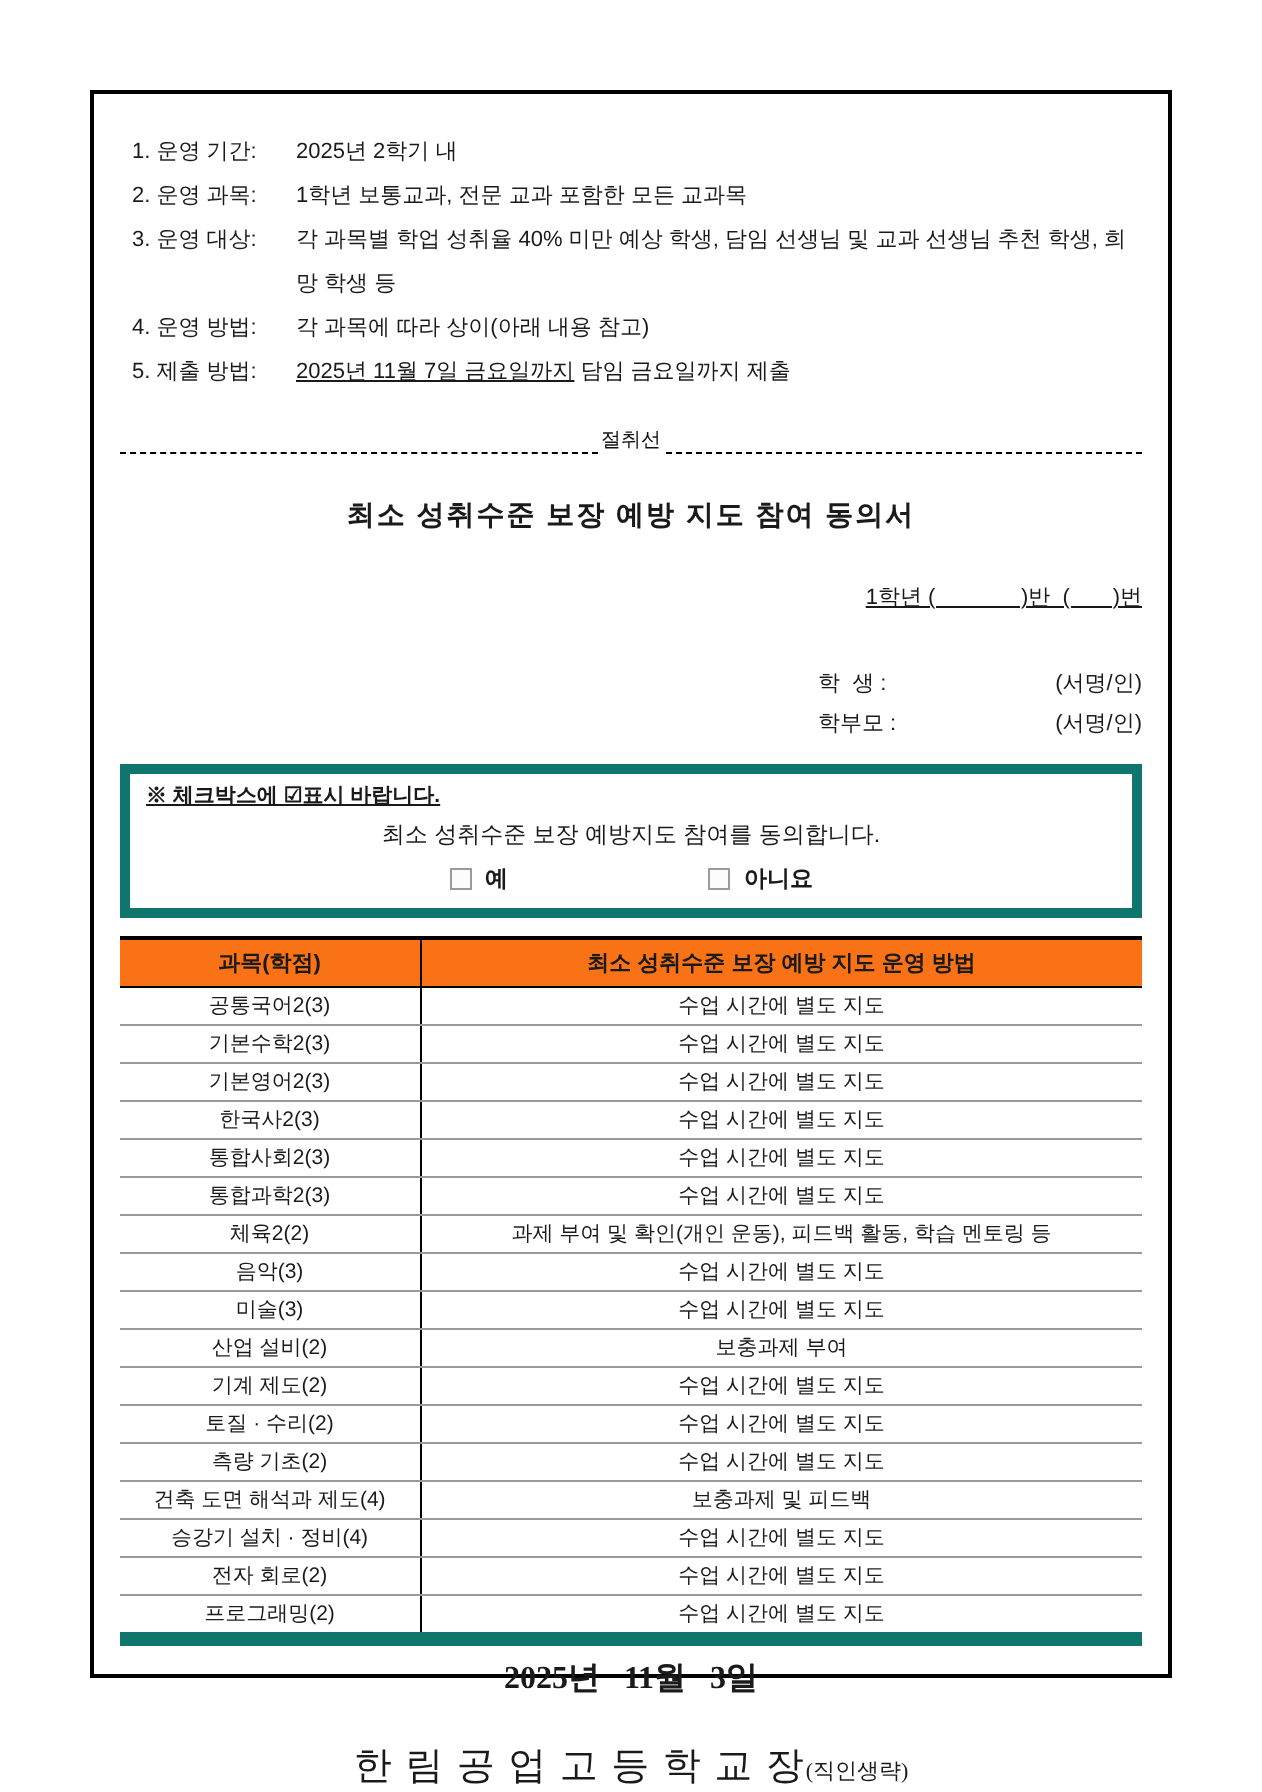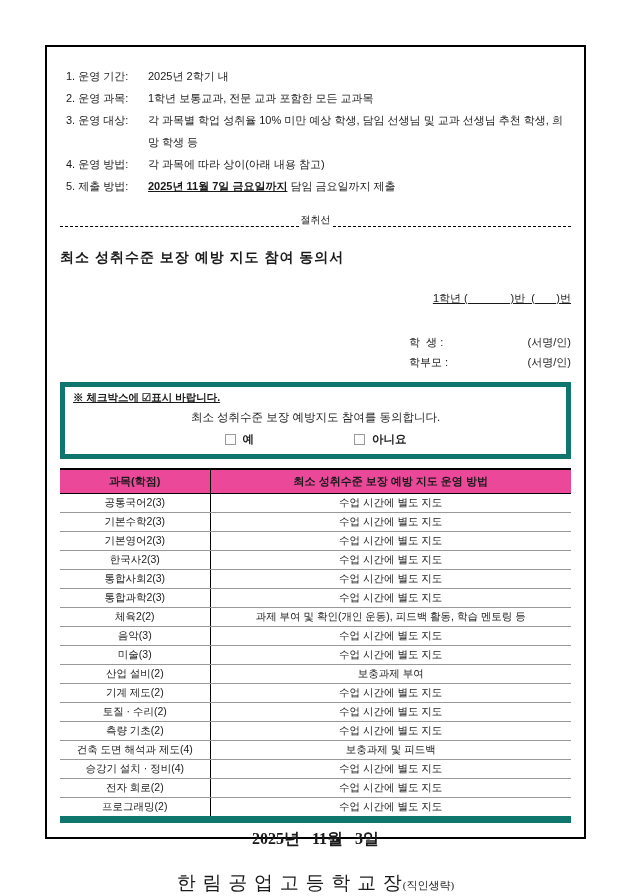--- a/index.html
+++ b/index.html
@@ -11,47 +11,47 @@
   }
   .frame {
     position:absolute; left:45px; top:45px; width:541px; height:794px;
     border:2px solid #000; background:#fff; padding:0 13px;
   }
   
   .notice { list-style:none; margin-top:18px; font-size:11px; line-height:22px; }
   .notice-item { display:flex; padding-left:6px; }
   .n-label { width:82px; flex:0 0 82px; white-space:pre; }
   .n-text { flex:1; }
-  .emph { font-weight:bold; text-decoration:underline; }
+  .emph { font-weight:normal; text-decoration:underline; }
   
   .cutline { display:flex; align-items:flex-end; margin-top:16px; height:14px; }
   .cutline .dash { flex:1; border-top:1px dashed #000; }
   .cut-label { font-size:10px; padding:0 2px; color:#111; }
   
-  .title { margin-top:22px; font-size:14px; font-weight:bold; letter-spacing:1px; }
+  .title { margin-top:22px; text-align:center; font-size:14px; font-weight:bold; letter-spacing:1px; }
   
   .grade-line { margin-top:24px; text-align:right; font-size:11px; white-space:pre;text-decoration:underline; }
   
   .sig-block { margin-top:26px; width:162px; margin-left:auto; }
   .sig-row { display:flex; justify-content:space-between; font-size:11px; line-height:20px;align-items:flex-end; }
   .sig-label { white-space:pre; }
   
   .consent-box { margin-top:10px; border:5px solid #0f766e; padding:4px 8px 7px; }
   .instruction { font-size:10.5px; font-weight:bold; text-decoration:underline; }
   .statement { text-align:center; font-size:11.5px; margin-top:5px; }
   .options { display:flex; justify-content:center; gap:100px; margin-top:7px; font-size:11.5px; font-weight:bold; }
   .option { display:inline-flex; align-items:center; }
   .checkbox {
     display:inline-block; width:11px; height:11px;
     border:1px solid #9a9a9a; background:#fcfcfc; margin-right:7px;
   }
   
   table { margin-top:9px; width:100%; border-collapse:collapse; font-size:10.5px; }
   th {
-    background:#ec4899; font-weight:bold; font-size:11px;
+    background:#f97316; font-weight:bold; font-size:11px;
     border-top:2px solid #000; border-bottom:1px solid #000;
     padding:4px 0; text-align:center;
   }
   th.col-subject, td.col-subject { width:150px; border-right:1px solid #000; }
   td { text-align:center; padding:2px 0; border-bottom:1px solid #999; height:17px; }
   tbody tr:last-child td { border-bottom:7px solid #0f766e; }
   
   .date-line {
     margin-top:6px; text-align:center; white-space:pre;
     font-family:"Liberation Serif", serif; font-size:16px; font-weight:bold;
@@ -69,21 +69,21 @@
     <li class="notice-item">
       <span class="n-label">1. 운영 기간:</span>
       <span class="n-text">2025년 2학기 내</span>
     </li>
     <li class="notice-item">
       <span class="n-label">2. 운영 과목:</span>
       <span class="n-text">1학년 보통교과, 전문 교과 포함한 모든 교과목</span>
     </li>
     <li class="notice-item">
       <span class="n-label">3. 운영 대상:</span>
-      <span class="n-text">각 과목별 학업 성취율 10% 미만 예상 학생, 담임 선생님 및 교과 선생님 추천 학생, 희망 학생 등</span>
+      <span class="n-text">각 과목별 학업 성취율 40% 미만 예상 학생, 담임 선생님 및 교과 선생님 추천 학생, 희망 학생 등</span>
     </li>
     <li class="notice-item">
       <span class="n-label">4. 운영 방법:</span>
       <span class="n-text">각 과목에 따라 상이(아래 내용 참고)</span>
     </li>
     <li class="notice-item">
       <span class="n-label">5. 제출 방법:</span>
       <span class="n-text"><span class="emph">2025년 11월 7일 금요일까지</span><span> 담임 금요일까지 제출</span></span>
     </li>
   </ul>

